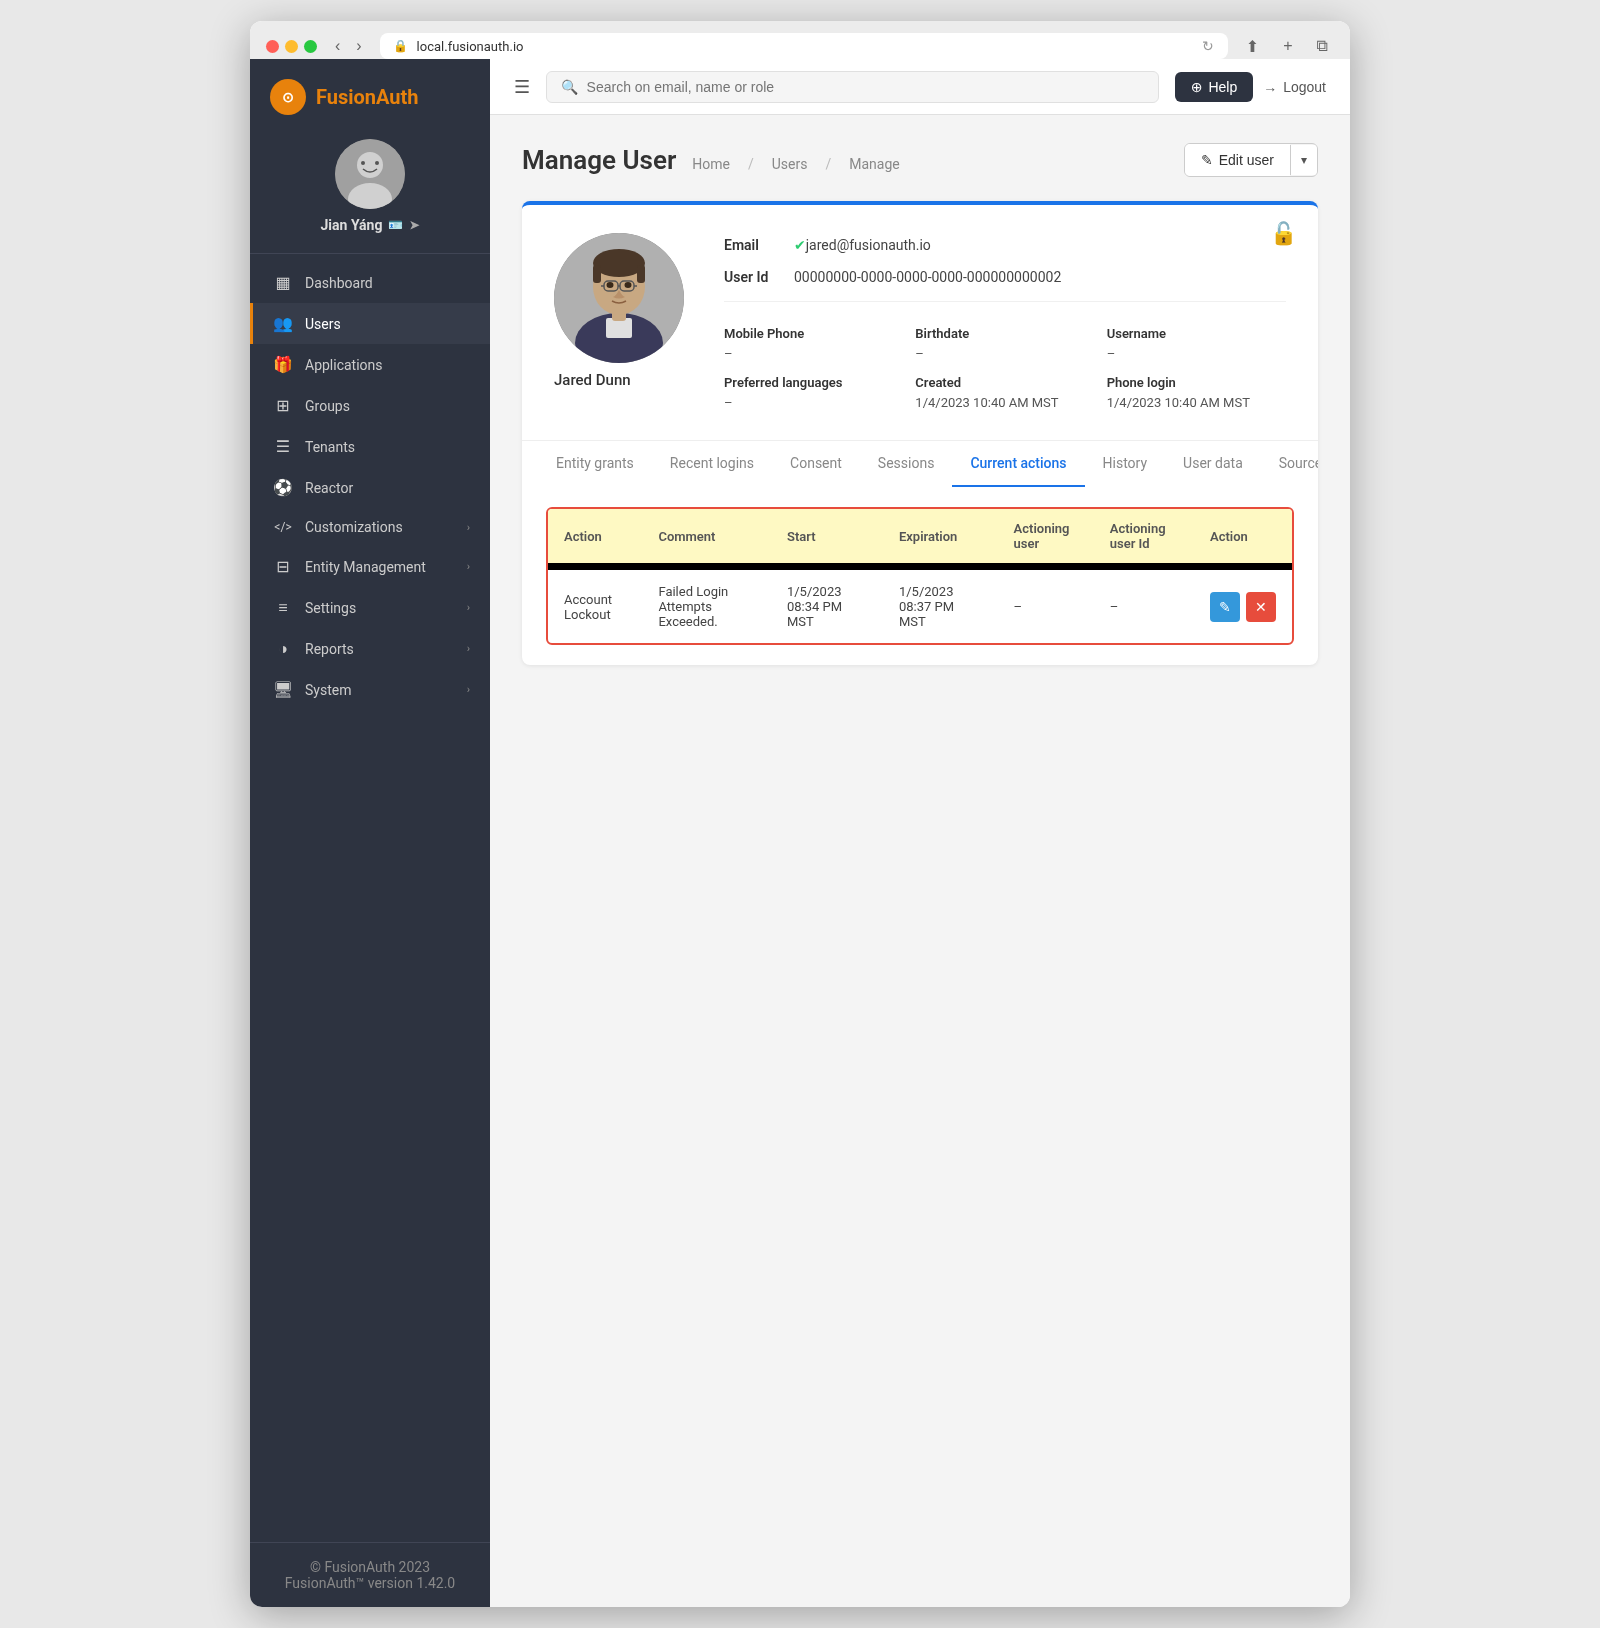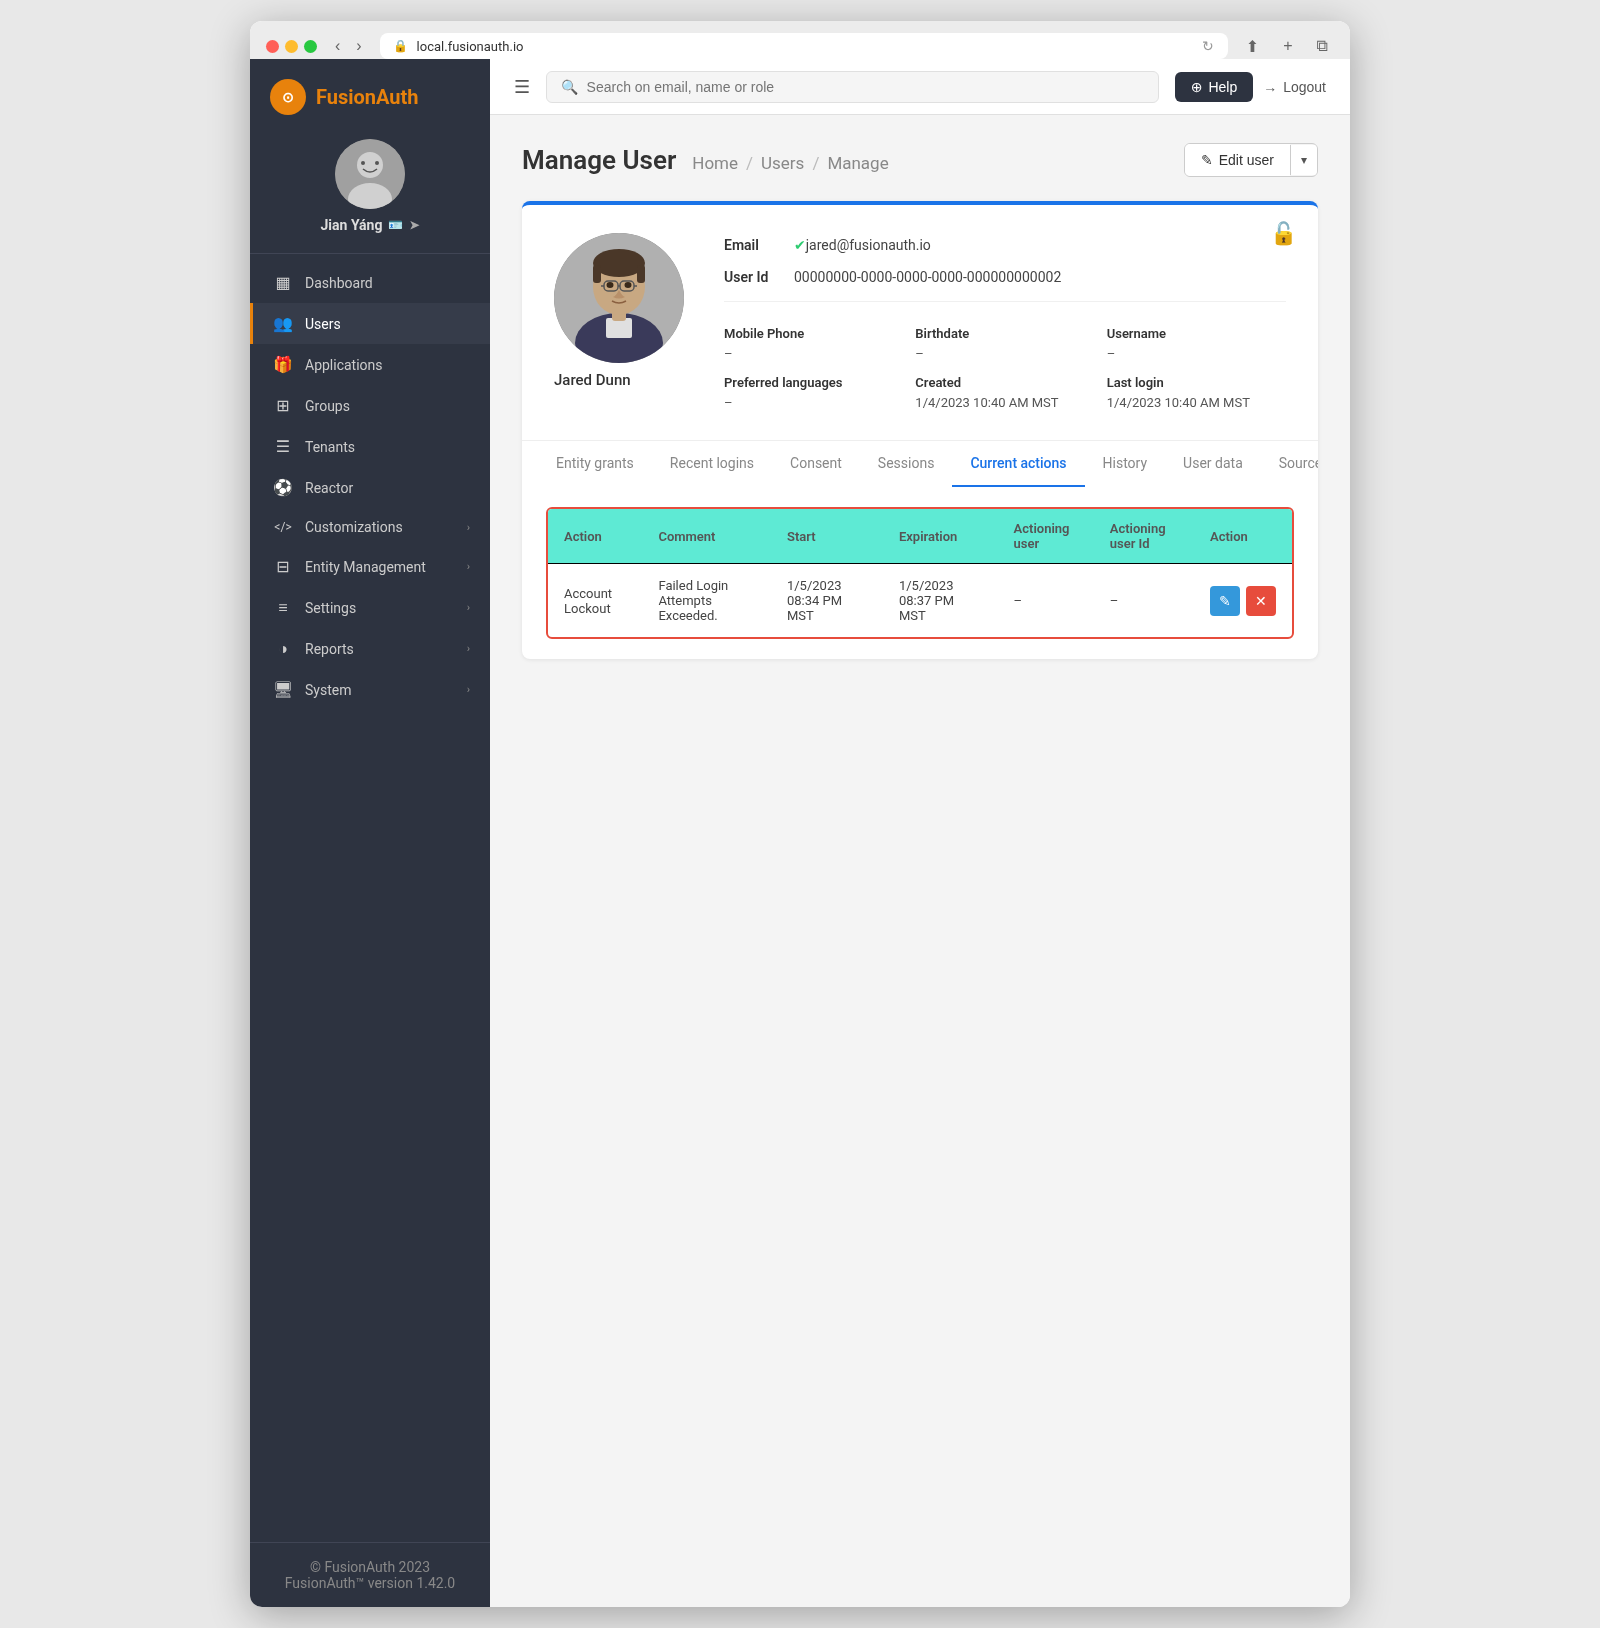--- a/index.html
+++ b/index.html
@@ -232,25 +232,25 @@
       display: flex;
       align-items: baseline;
       gap: 16px;
     }
     .page-title {
       font-size: 26px;
       font-weight: 600;
       color: #333;
     }
     .breadcrumb {
-      font-size: 17px;
+      font-size: 14px;
       color: #888;
       display: flex;
       align-items: center;
-      gap: 8px;
+      gap: 18px;
     }
     .breadcrumb a { color: #888; text-decoration: none; }
     .breadcrumb-sep { color: #bbb; }
 
     .btn-edit-user {
       display: flex;
       align-items: center;
       border: 1px solid #ccc;
       border-radius: 6px;
       overflow: hidden;
@@ -388,27 +388,27 @@
     }
     .actions-table {
       width: 100%;
       border: 2px solid #e74c3c;
       border-radius: 6px;
       border-collapse: separate;
       border-spacing: 0;
       overflow: hidden;
     }
     .actions-table th {
-      background: #5eead4;
+      background: #fef9c3;
       padding: 12px 16px;
       font-size: 13px;
       font-weight: 600;
       color: #555;
       text-align: left;
-      border-bottom: 1px solid #000000;
+      border-bottom: 7px solid #000000;
     }
     .actions-table td {
       padding: 14px 16px;
       font-size: 13px;
       color: #444;
       border-bottom: 1px solid #f0f0f0;
       vertical-align: middle;
     }
     .actions-table tr:last-child td { border-bottom: none; }
     .btn-icon {
@@ -643,21 +643,21 @@
                 </div>
                 <div class="detail-item">
                   <div class="detail-label">Preferred languages</div>
                   <div class="detail-value">–</div>
                 </div>
                 <div class="detail-item">
                   <div class="detail-label">Created</div>
                   <div class="detail-value">1/4/2023 10:40 AM MST</div>
                 </div>
                 <div class="detail-item">
-                  <div class="detail-label">Last login</div>
+                  <div class="detail-label">Phone login</div>
                   <div class="detail-value">1/4/2023 10:40 AM MST</div>
                 </div>
               </div>
             </div>
           </div>
 
           <div class="tabs-bar">
             <div class="tab-item">Entity grants</div>
             <div class="tab-item">Recent logins</div>
             <div class="tab-item">Consent</div>

